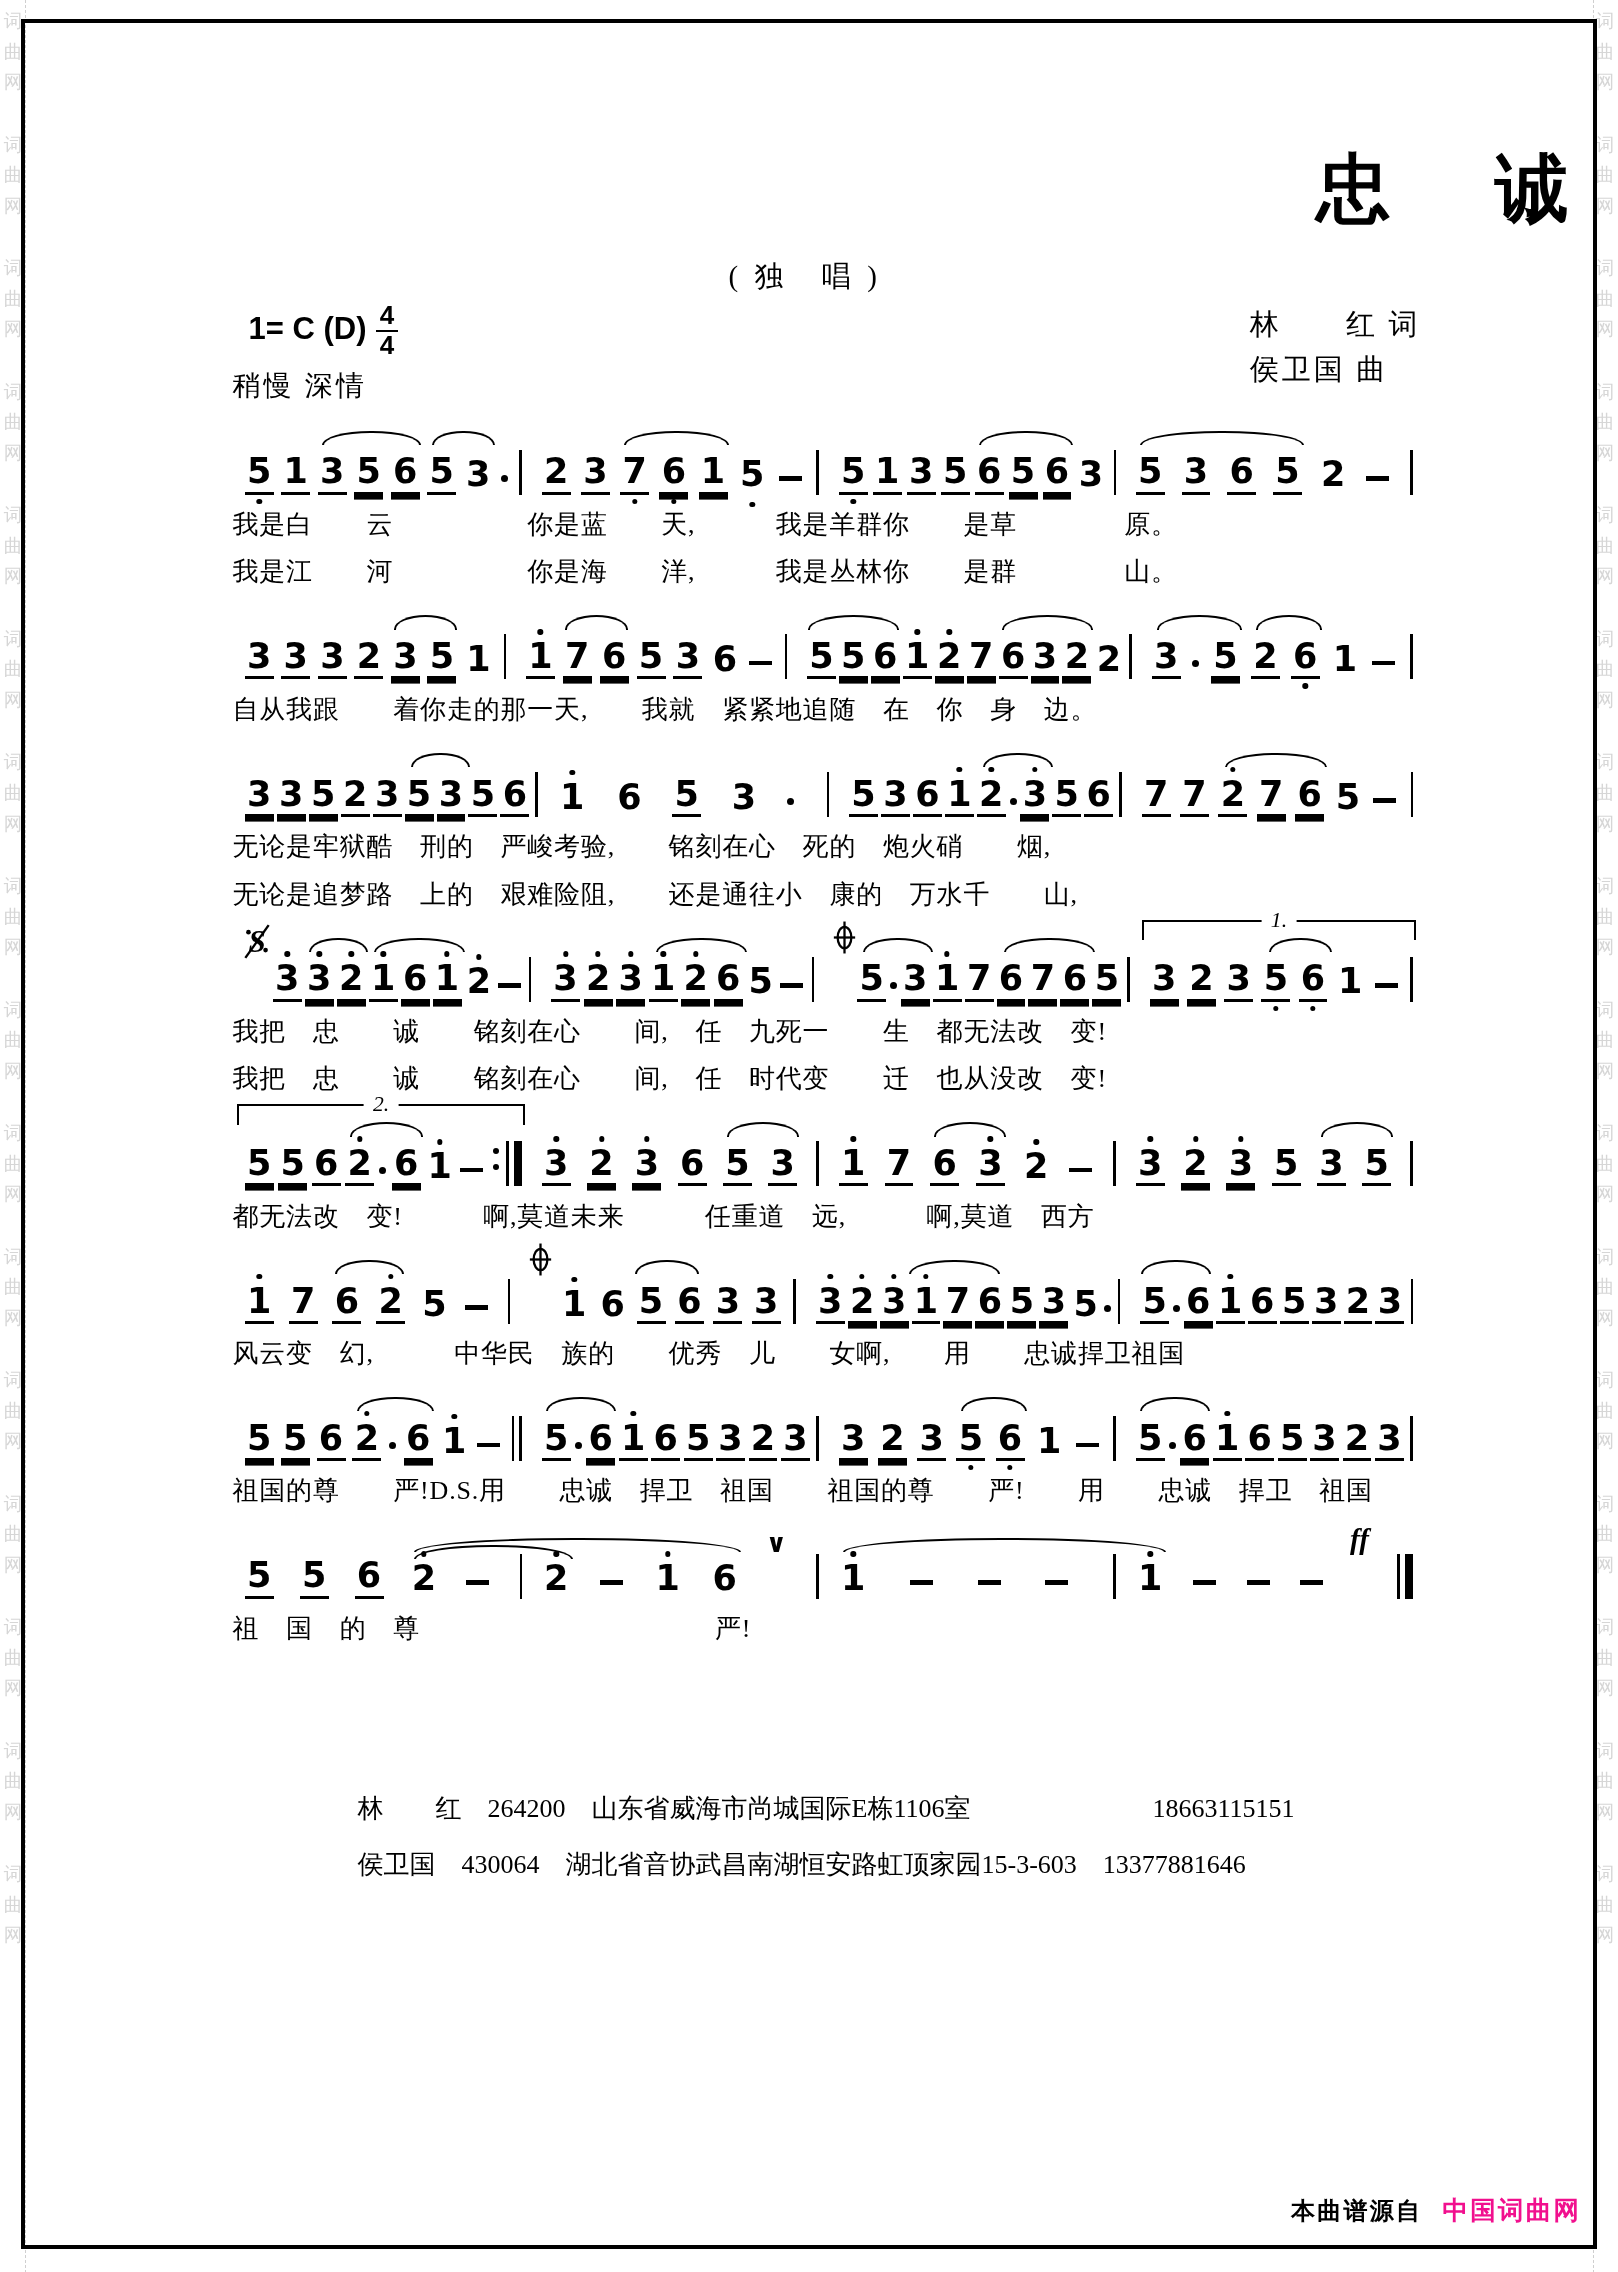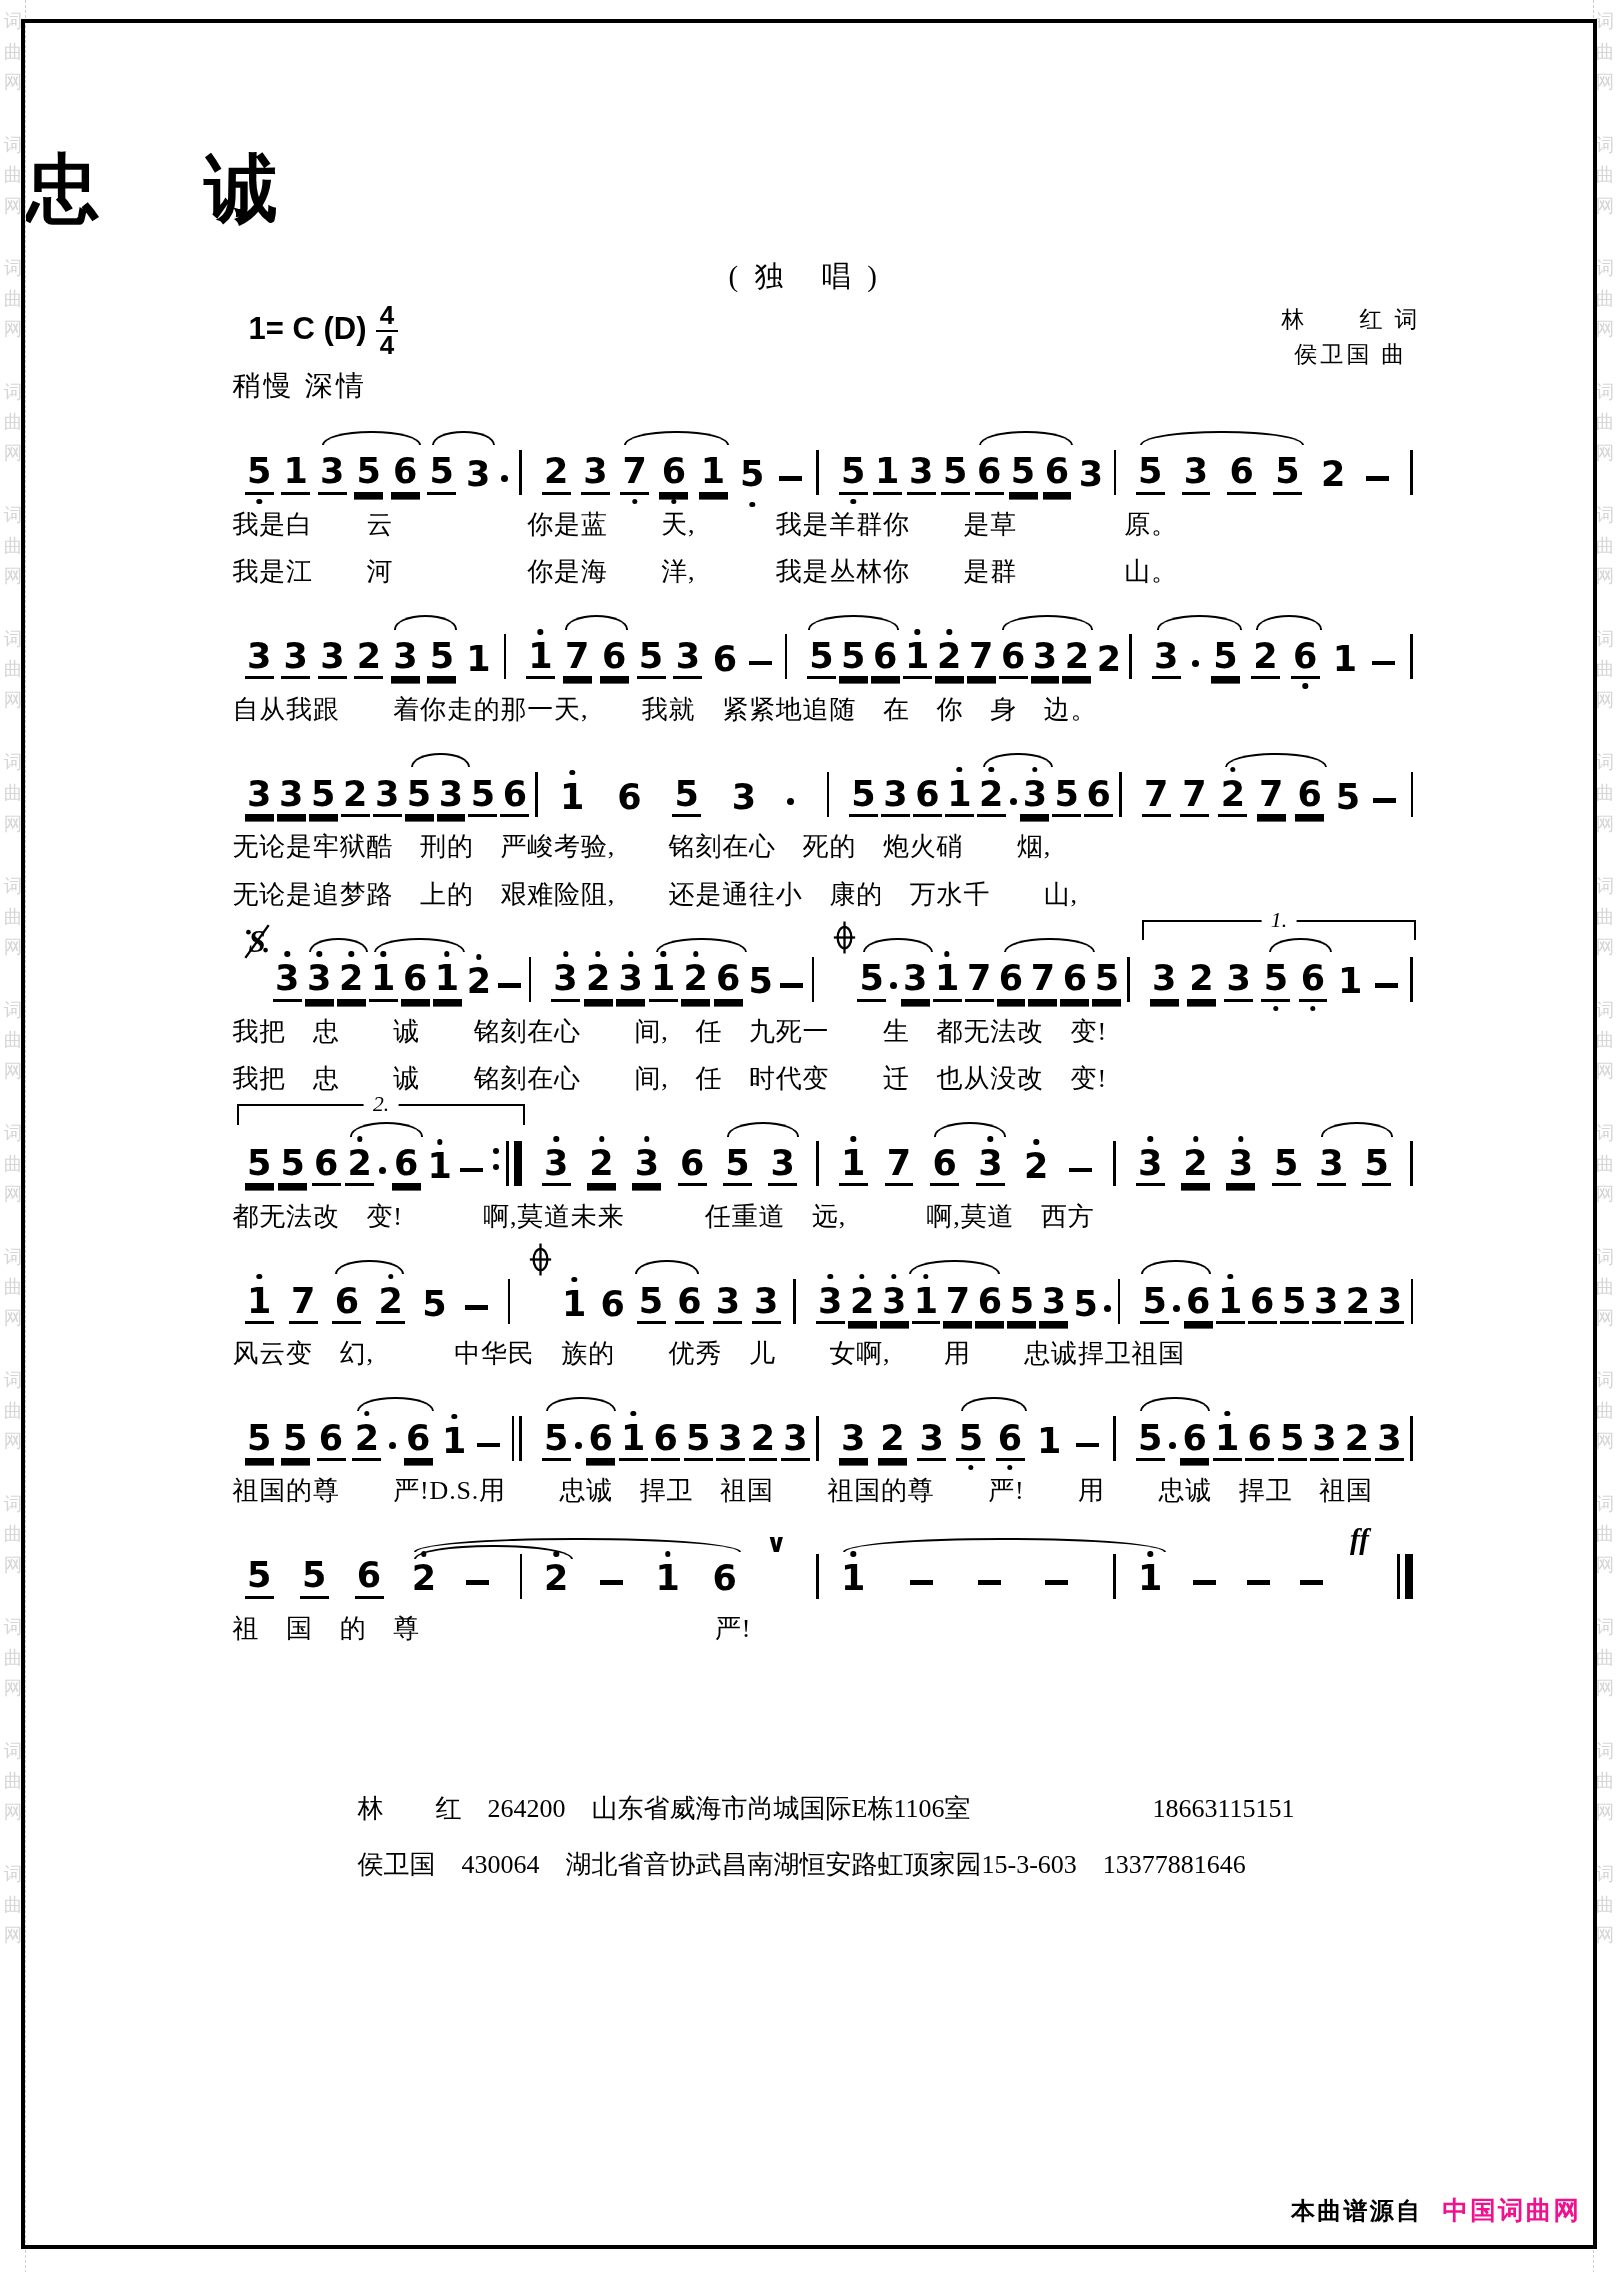--- a/index.html
+++ b/index.html
@@ -8,29 +8,29 @@
   
   .wm{position:absolute;top:0;bottom:0;width:23px;display:flex;flex-direction:column;
       align-items:center;padding-top:6.2px;color:#d6d6d6;font-size:18.5px;line-height:1.65;}
   .wm-left{left:1.5px;border-right:1.5px dashed #cfcfcf;}
   .wm-right{right:1.5px;border-left:1.5px dashed #cfcfcf;}
   .wm span.gap{margin-bottom:32px;}
   
   .frame{position:absolute;left:21px;top:19px;width:1568px;height:2222px;border:4.6px solid #000;}
   .content{position:absolute;left:25.5px;top:24px;width:1559px;height:2213px;overflow:hidden;}
 
-  .title{margin:116px 0 0 0;text-align:left;font-size:74px;font-weight:bold;letter-spacing:15.4px;}
+  .title{margin:116px 0 0 0;text-align:right;font-size:74px;font-weight:bold;letter-spacing:15.4px;}
   .subtitle{margin-top:17px;text-align:center;font-size:29px;letter-spacing:4.6px;}
   .meta{display:flex;justify-content:space-between;width:1188px;margin:4.6px 0 0 207px;align-items:flex-start;}
   .keysig{font-size:31px;font-weight:bold;font-family:Liberation Sans, sans-serif;margin-left:16px;}
   .frac{display:inline-flex;flex-direction:column;align-items:center;line-height:1.05;
         font-size:26px;font-weight:bold;vertical-align:middle;margin-left:9.3px;}
   .frac .top{border-bottom:2.3px solid #000;padding:0 3.9px 0.8px;}
   .tempo{font-size:28px;margin-top:7.7px;letter-spacing:3.1px;}
-  .meta-right{text-align:center;font-size:23px;line-height:1.55;letter-spacing:3.1px;}
+  .meta-right{text-align:left;font-size:29px;line-height:1.55;letter-spacing:3.1px;}
 
   .music{width:1188px;margin:31px 0 0 207px;}
   .system{margin-bottom:21.6px;}
   .notes-row{display:flex;align-items:flex-end;position:relative;margin-top:45px;}
   .measure{flex:1;display:flex;align-items:flex-end;justify-content:space-between;
            position:relative;padding:0 7.7px 0 10.8px;}
   .note{position:relative;font:bold 35px "DejaVu Sans",sans-serif;line-height:1;
         padding:0 2.3px 2.3px;margin:0 1.5px;}
   .note.u1{border-bottom:3.1px solid #000;}
   .note.u2{border-bottom:3.1px solid #000;box-shadow:0 4.6px 0 0 #000;}

